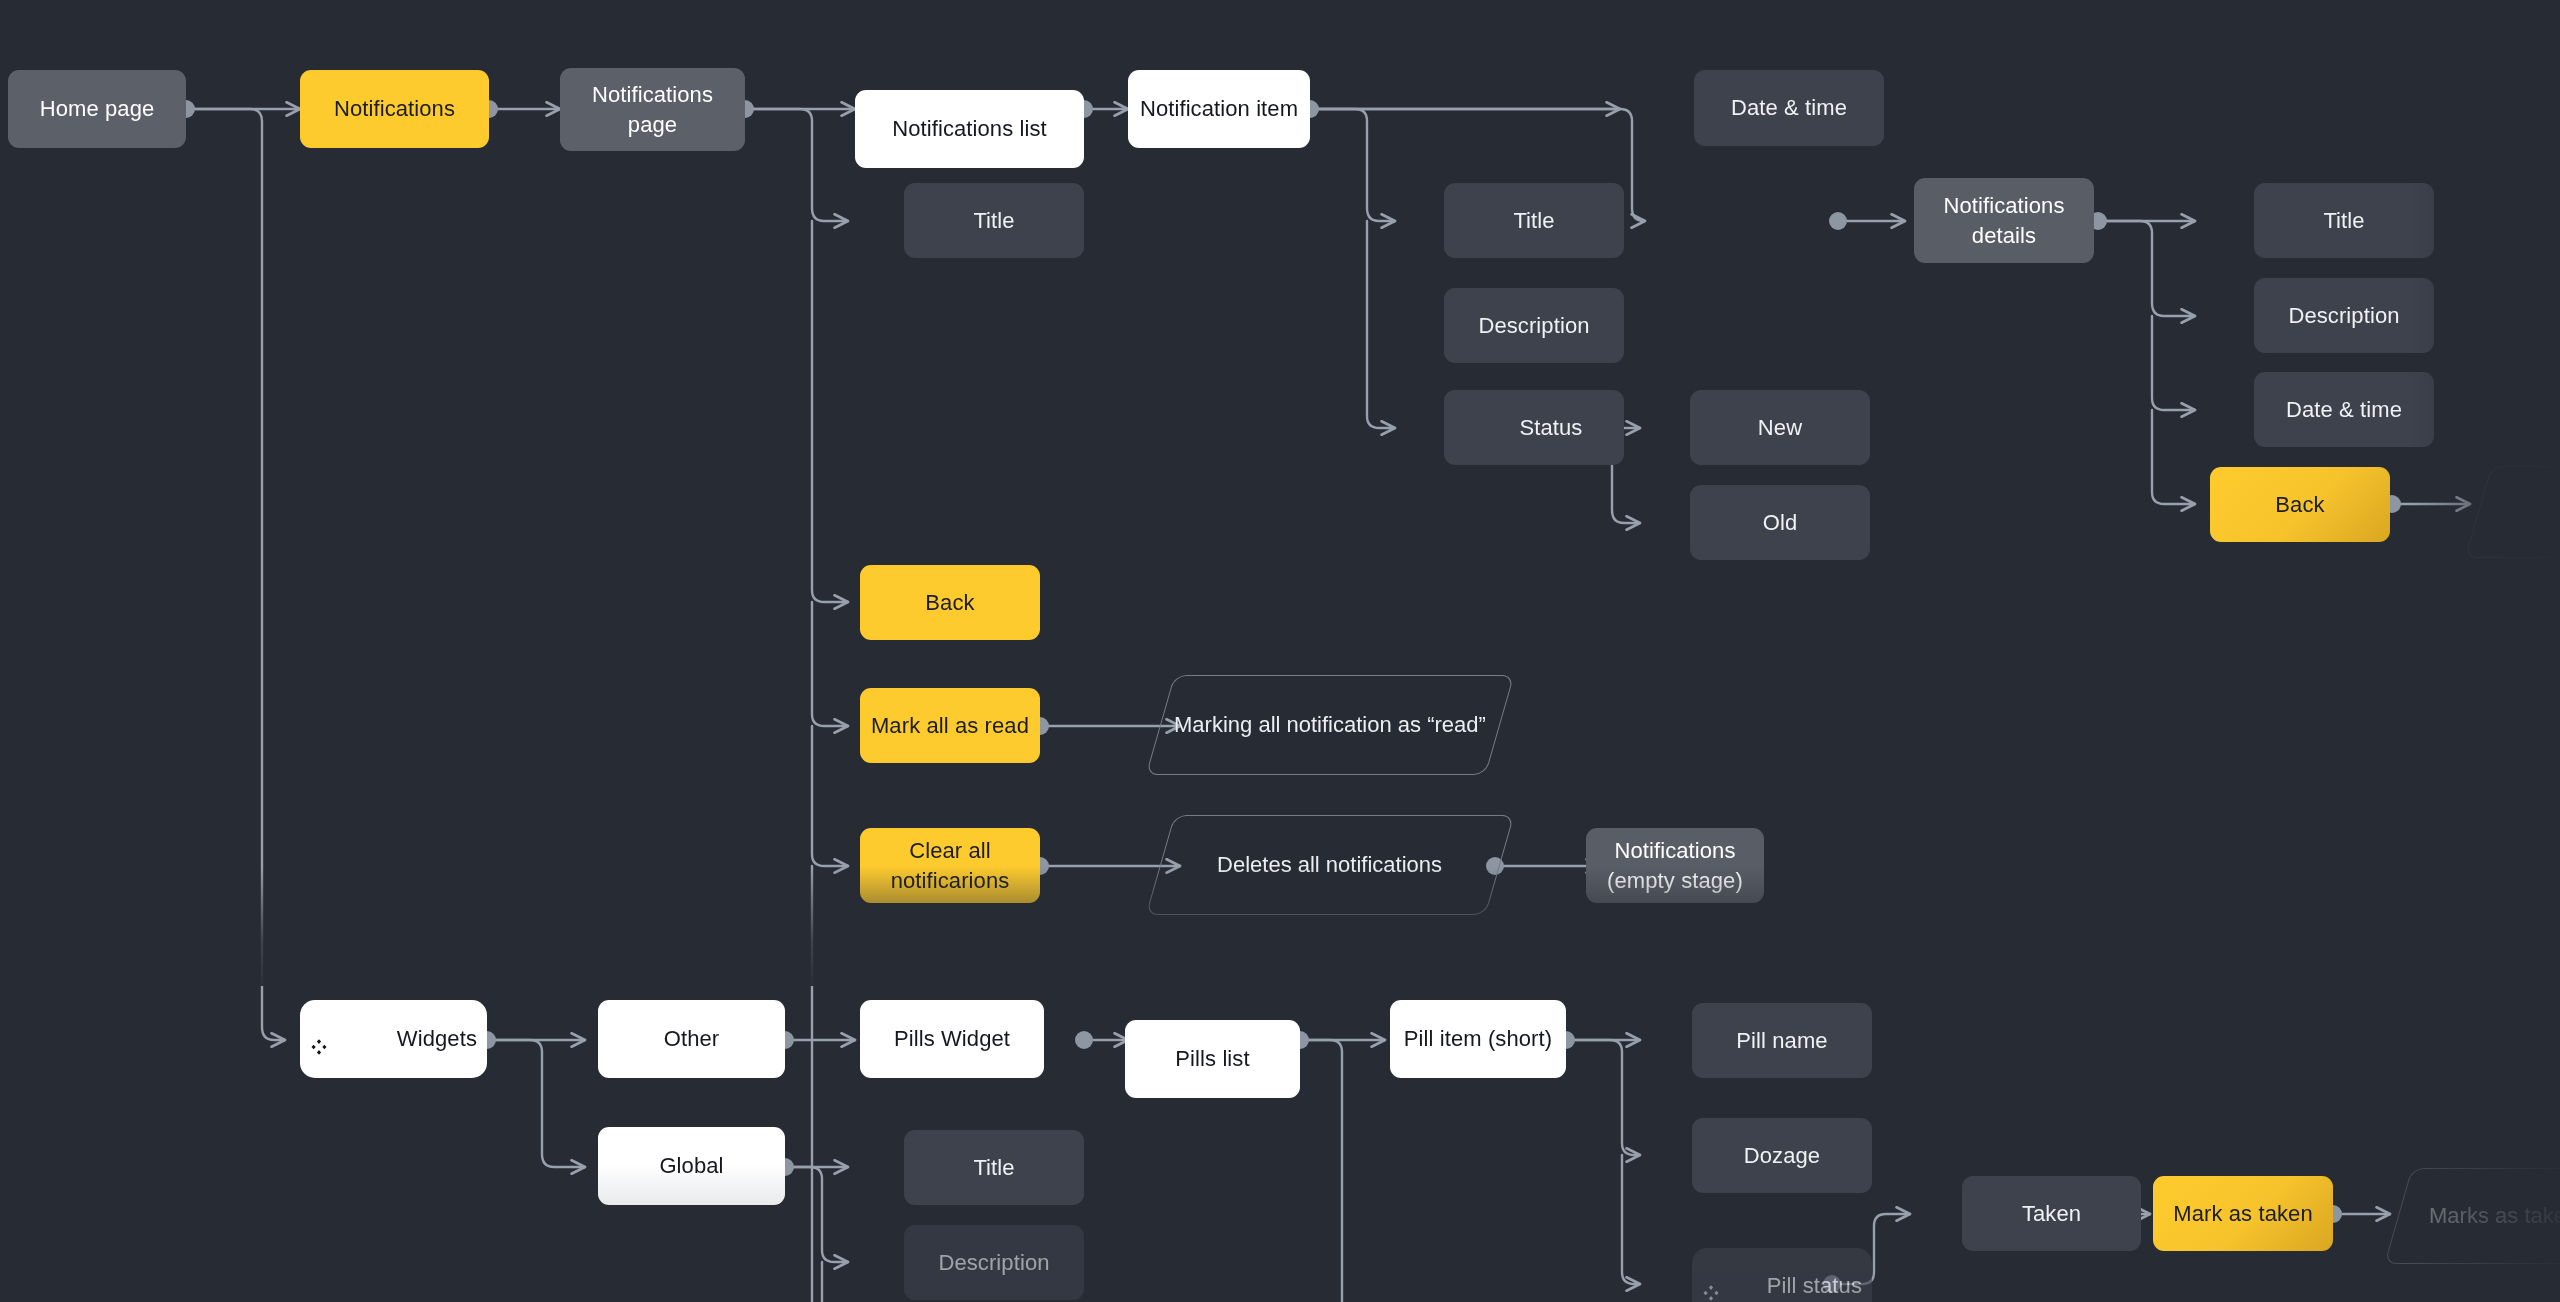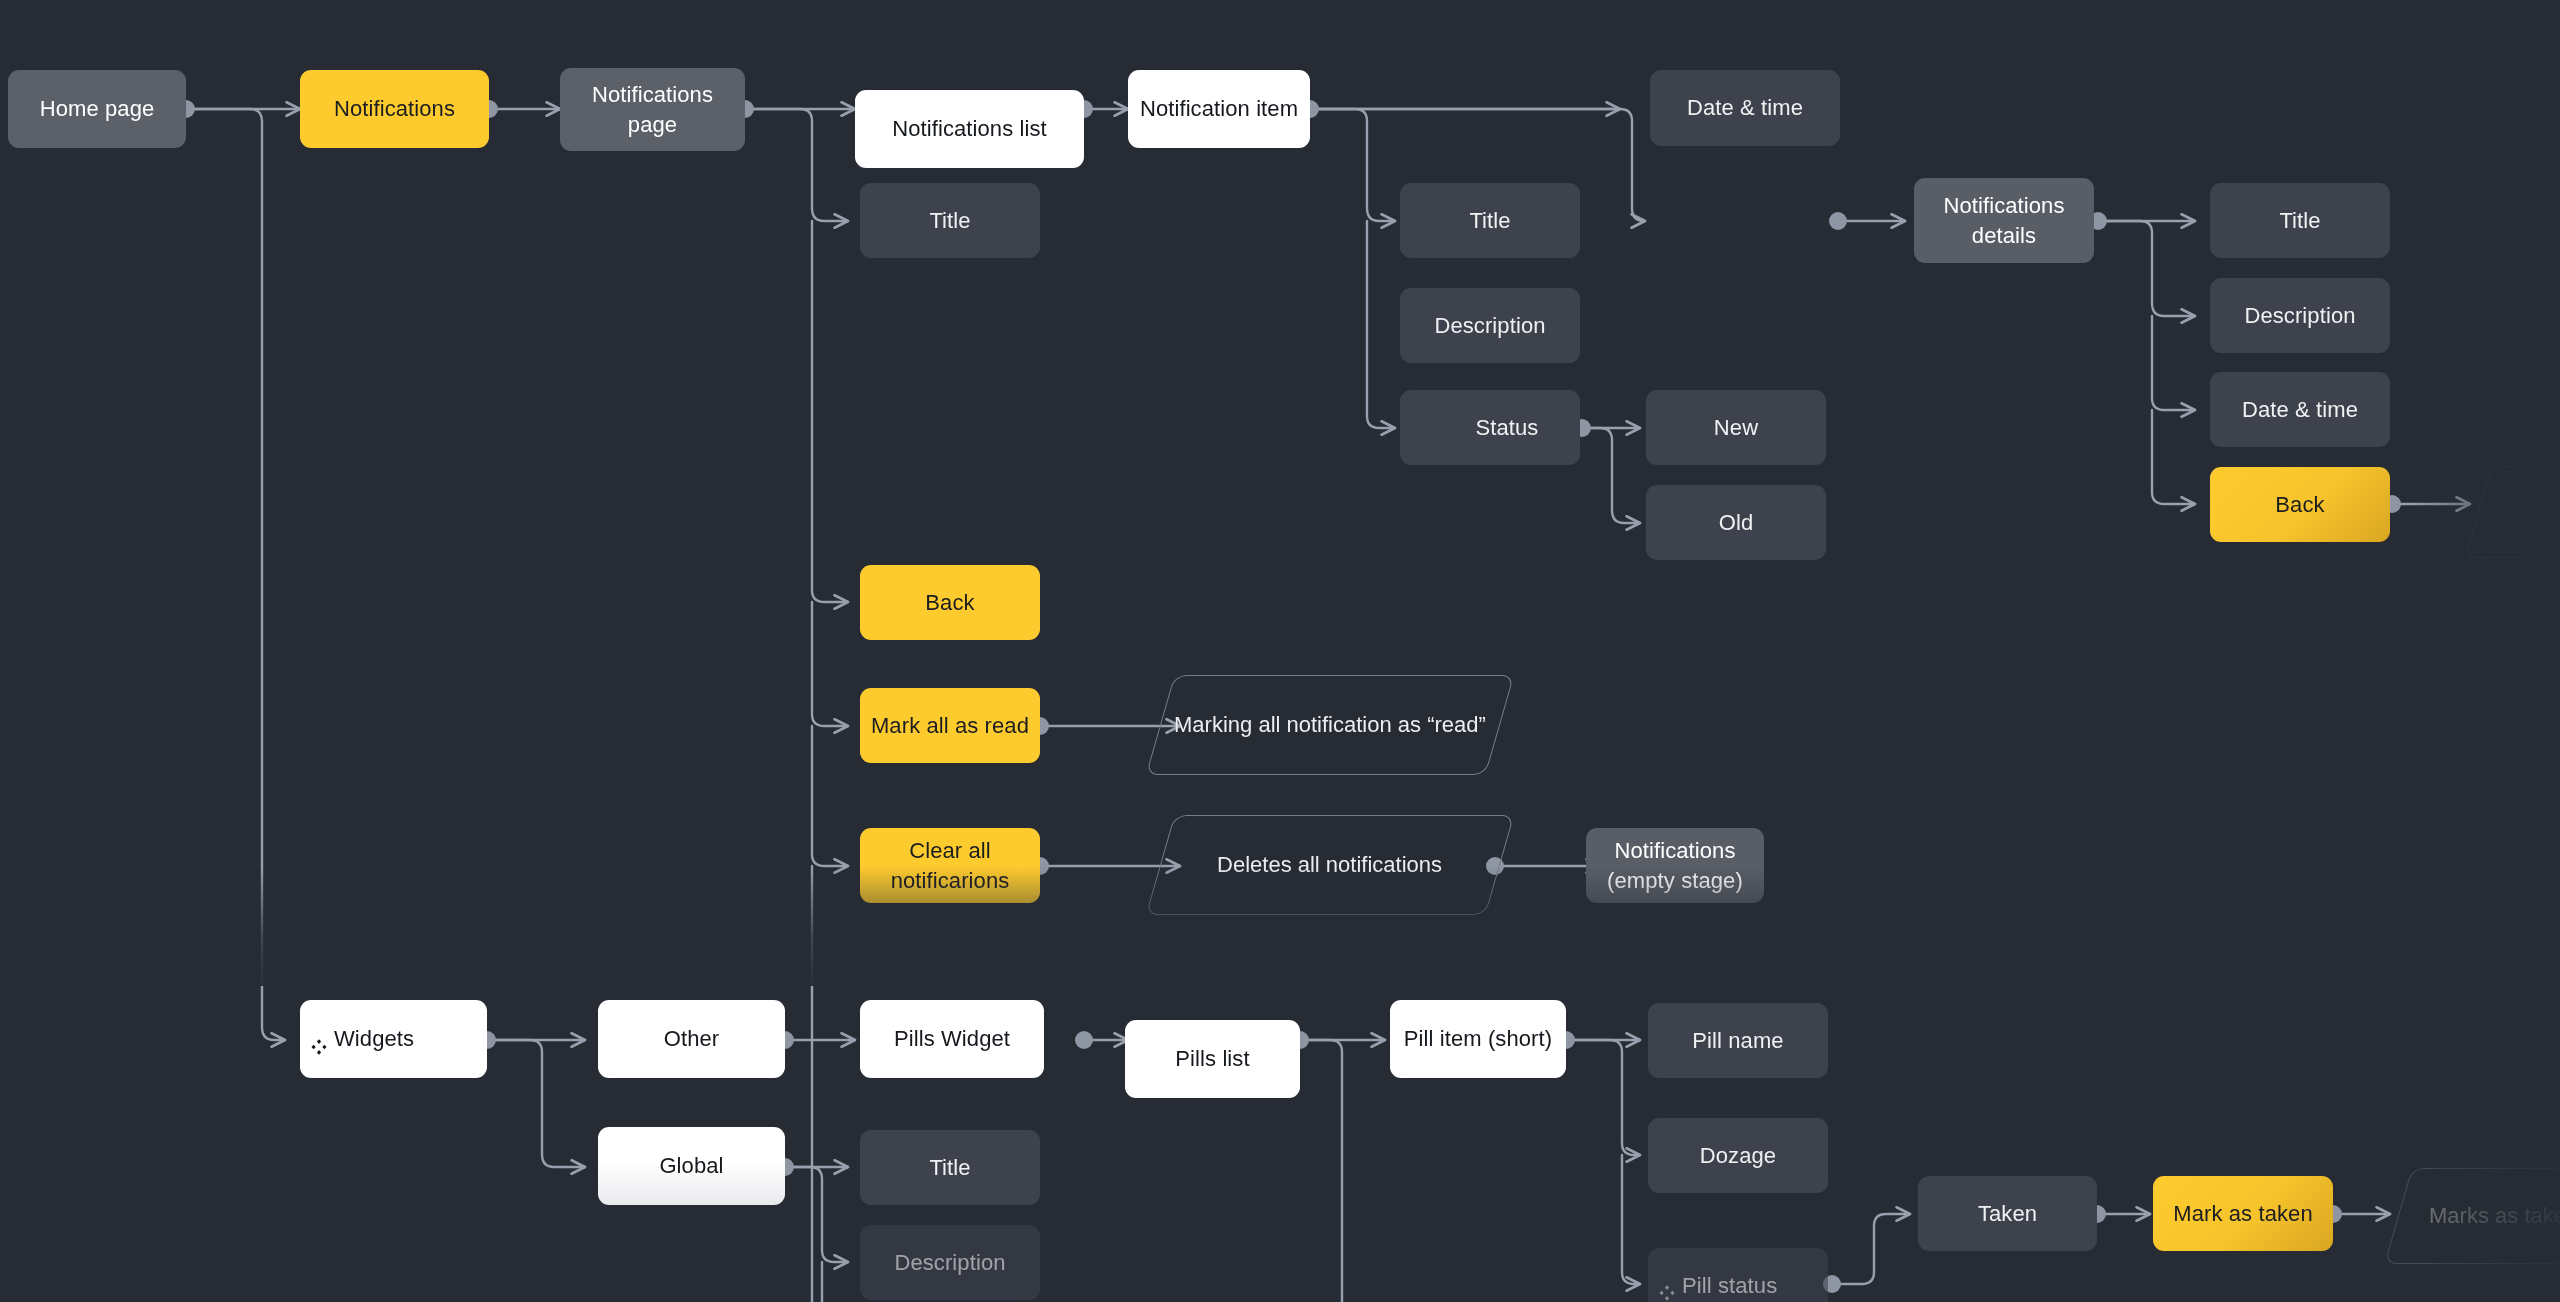--- a/index.html
+++ b/index.html
@@ -30,21 +30,21 @@
     z-index: 2;
     font-size: 22px;
     line-height: 1.32;
     letter-spacing: 0.1px;
     padding: 4px 10px;
   }
   
   .n-page   { background: #5c6069; color: #ffffff; }
   .n-white  { background: #ffffff; color: #15181d; }
   .n-white-fade { background: linear-gradient(180deg,#ffffff 0%,#ffffff 46%,#e9eaec 100%); color:#15181d; }
-  .n-prop   { background: #3d424c; color: #f0f1f3; }
+  .n-prop   { background: #3d424c; color: #f0f1f3; margin-left: 44px; }
   .n-yellow { background: #fecb2e; color: #1b1d21; }
   .n-yellow-fade { background: linear-gradient(135deg,#fecb2e 0%,#f6c32c 55%,#d9a622 100%); color:#1b1d21; }
   .n-stage  { background: #585d66; color: #ffffff; }
 
   
   .n-para {
     position: absolute;
     z-index: 2;
     display: flex;
     align-items: center;
@@ -66,21 +66,21 @@
 
   .fig-icon {
     display: inline-block;
     width: 17px; height: 17px;
     margin-right: 7px;
     position: relative;
     top: 2px;
     flex: 0 0 auto;
   }
   .node .lbl { display: inline-block; }
-  .node.has-icon { justify-content: flex-start; }
+  .node.has-icon { justify-content: space-between; border-radius: 15px; }
 
   
   .fade-bottom {
     position: absolute; left: 0; bottom: 0; width: 2560px; height: 120px;
     background: linear-gradient(180deg, rgba(38,43,52,0) 0%, rgba(38,43,52,0.78) 62%, rgba(38,43,52,0.97) 100%);
     z-index: 5; pointer-events: none;
   }
   .fade-right {
     position: absolute; right: 0; top: 0; width: 150px; height: 1302px;
     background: linear-gradient(90deg, rgba(38,43,52,0) 0%, rgba(38,43,52,0.55) 55%, rgba(38,43,52,0.88) 100%);

